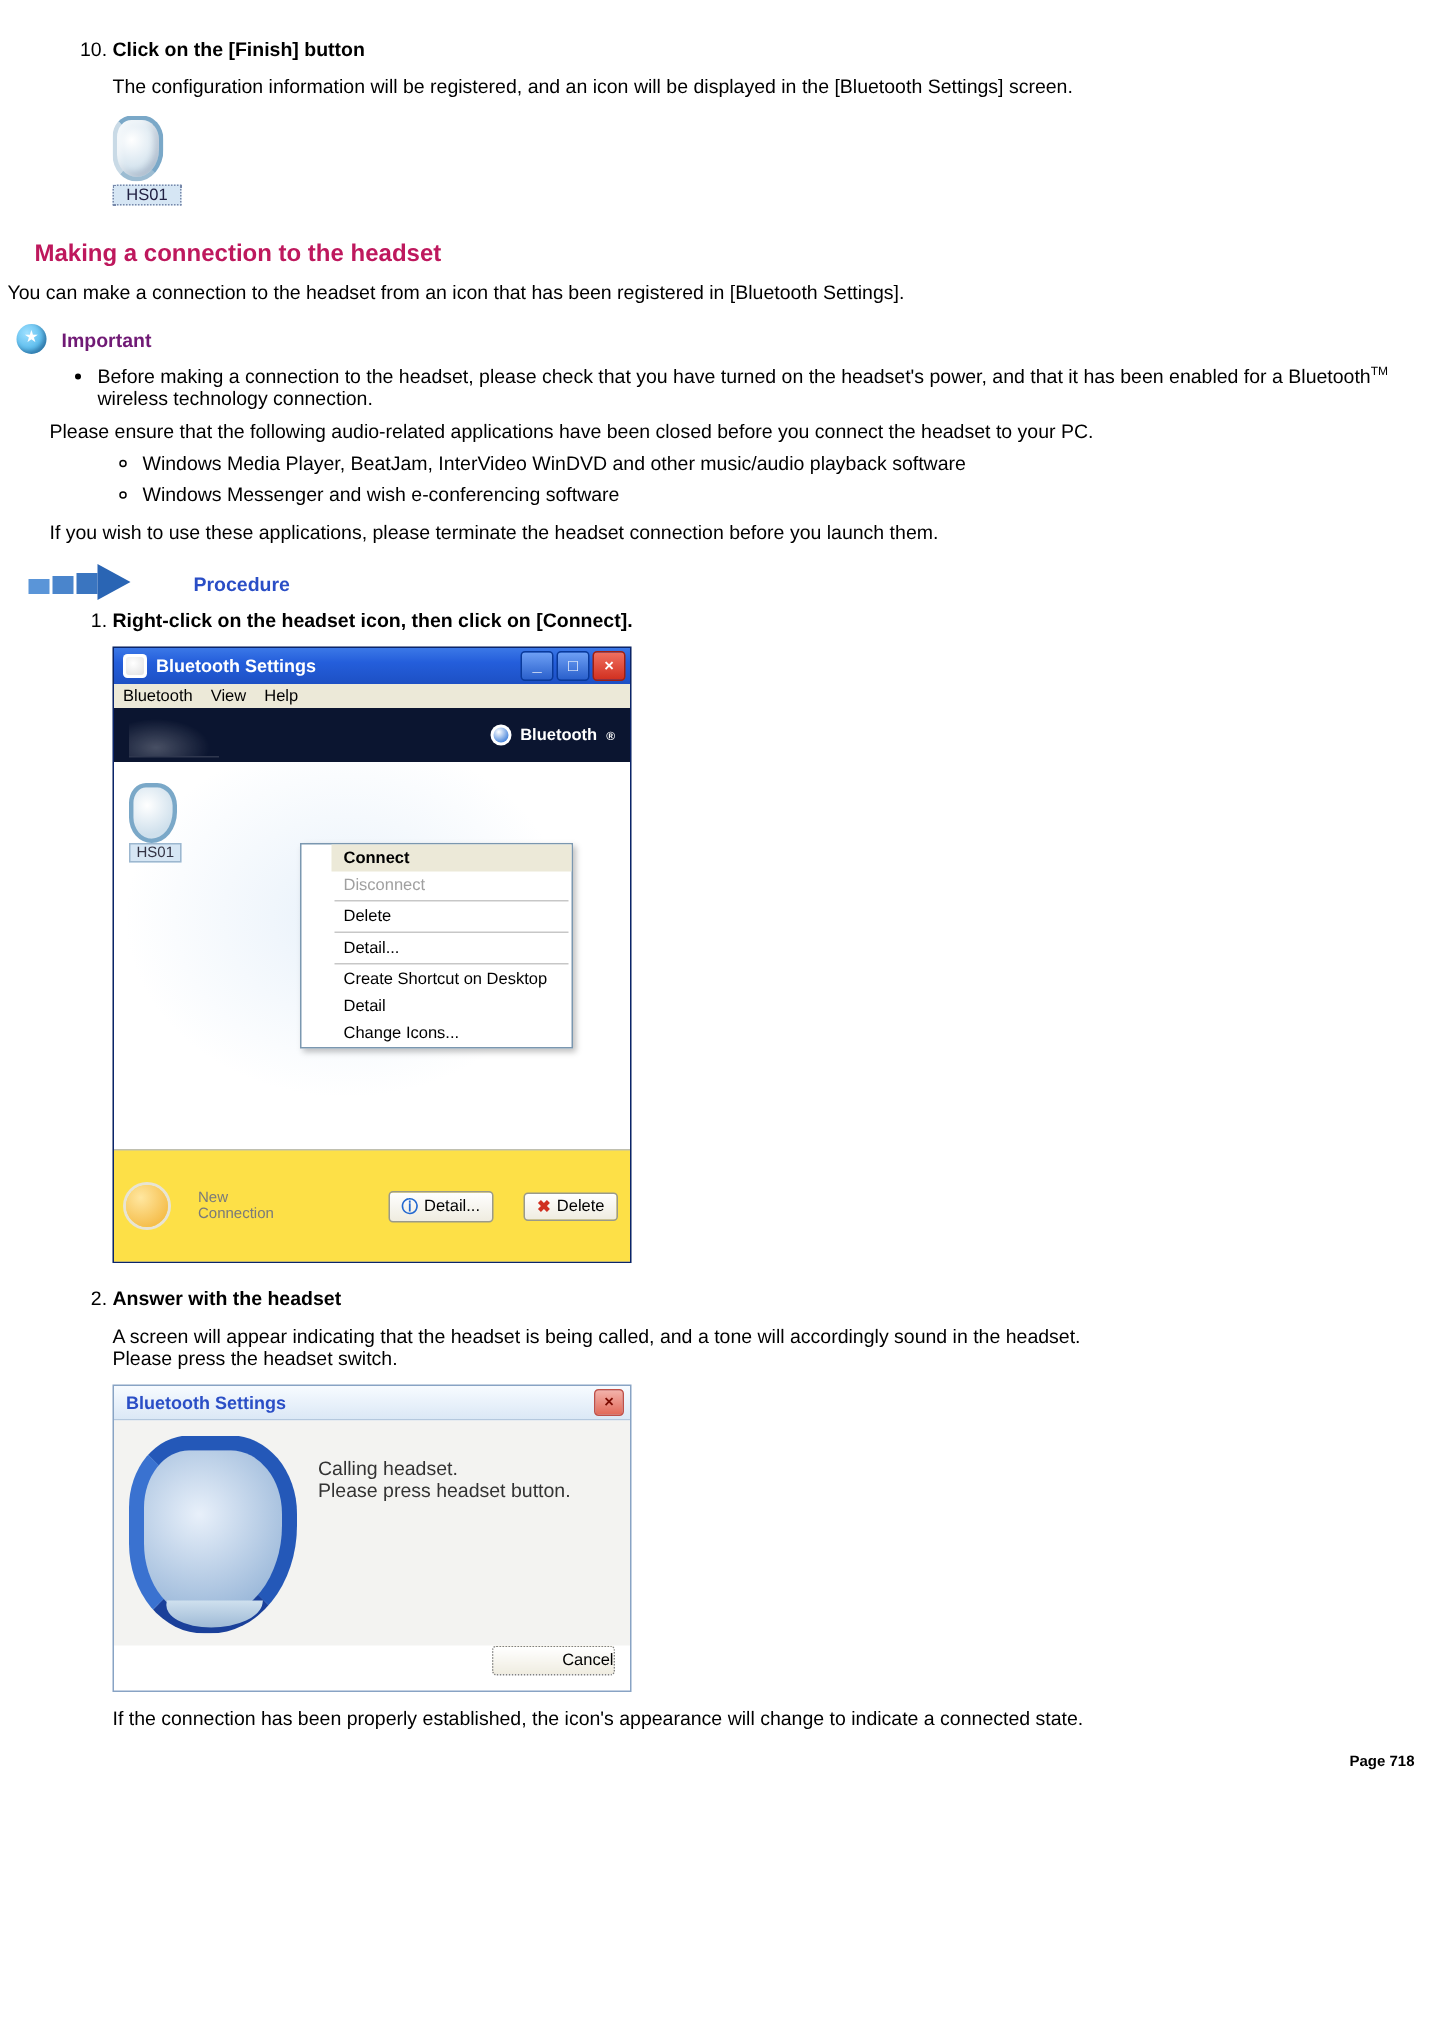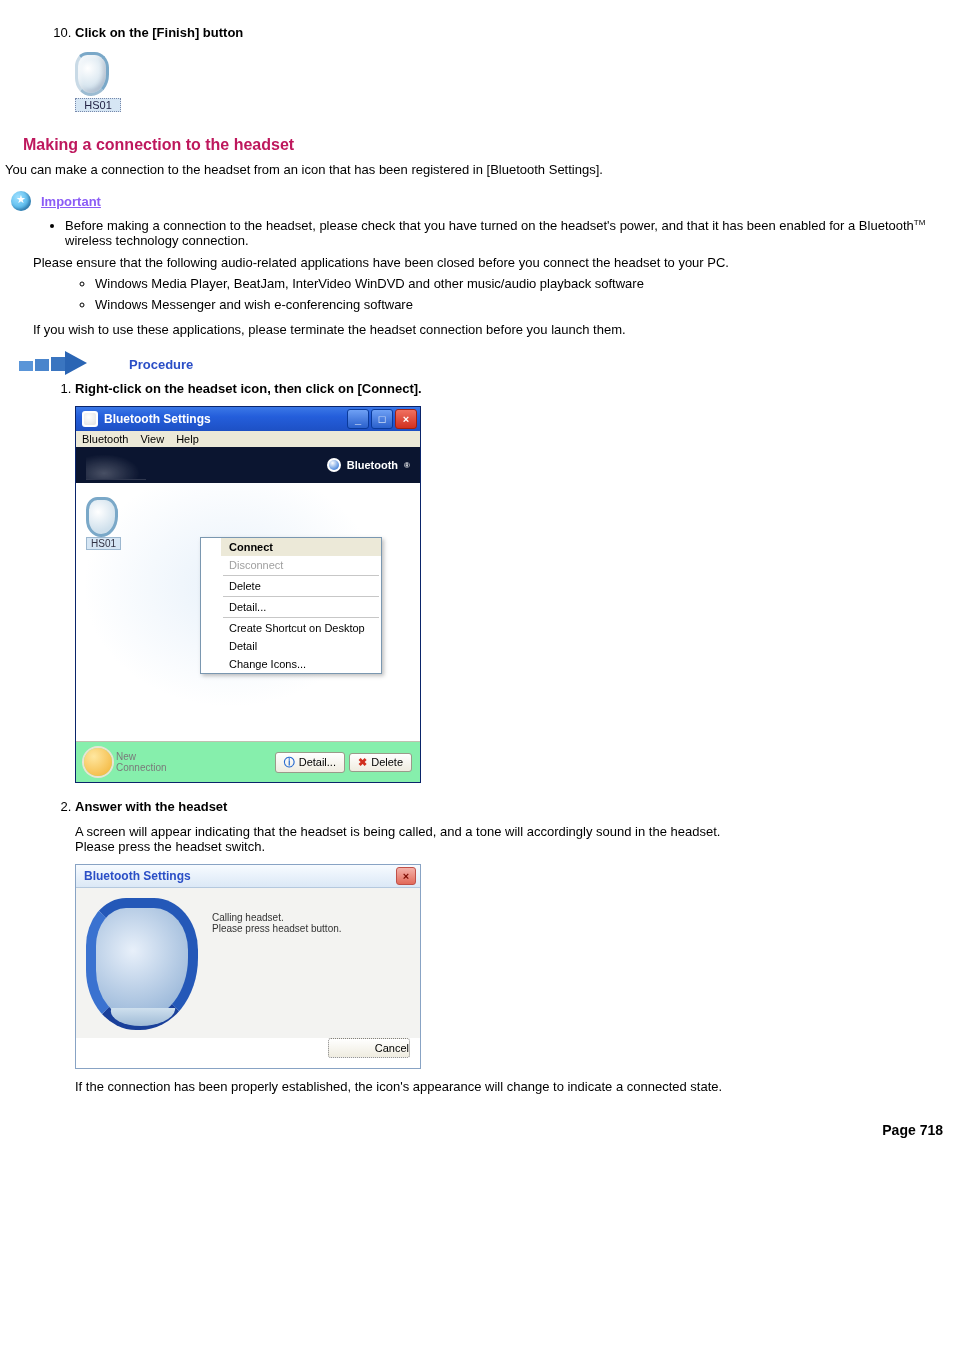--- a/index.html
+++ b/index.html
@@ -46,21 +46,21 @@
   .star-bullet {
     width: 20px; height: 20px; border-radius: 50%;
     background: radial-gradient(circle at 35% 30%, #9fe0ff, #2aa2e0);
     position: relative;
     box-shadow: inset -2px -2px 3px rgba(0,0,40,.3);
   }
   .star-bullet::after {
     content: "★"; color: #fff; font-size: 11px;
     position: absolute; top: 2px; left: 5px;
   }
-  .important-label { color: #8b5cf6; font-weight: bold; text-decoration: underline; }
+  .important-label { color: #701a75; font-weight: bold; }
   ul.bullets { list-style: disc; padding-left: 60px; margin: 7px 0; }
   ul.bullets li { margin: 4px 0; }
   .sub-p { margin: 6px 0 4px 28px; }
   ul.circles { list-style: circle; padding-left: 90px; margin: 4px 0; }
   ul.circles li { margin: 6px 0; }
   .note-p { margin: 10px 0 16px 28px; }
   .proc-row { display: flex; align-items: center; gap: 0; margin: 8px 0 6px 14px; }
   .proc-arrow {
     width: 80px; height: 22px; position: relative;
   }
@@ -120,22 +120,22 @@
   .hs01-client .lbl { background:#d6e6f4;border:1px solid #9cb7cf;color:#334;font-size:10px;padding:0 4px;}
   .ctx {
     position:absolute; left:124px; top:54px; width:160px;
     background:#fff;border:1px solid #7a97b0; box-shadow:2px 2px 4px rgba(0,0,0,.25);padding-left:20px;
   }
   .ctx .row { padding:3px 8px; color:#000; }
   .ctx .row.sel { background:#ece9d8; font-weight:bold; }
   .ctx .row.dis { color:#a0a0a0; }
   .ctx .sep { height:1px; background:#c7c7c7; margin:1px 2px; }
   .bottombar {
-    background:#86efac; border-top:1px solid #c0c0b0;
-    padding:6px 8px; display:flex; align-items:center; gap:4px;
+    background:#fde047; border-top:1px solid #c0c0b0;
+    padding:23px 8px; display:flex; align-items:center; gap:20px;
   }
   .bottombar .orb{width:28px;height:28px;border-radius:50%;background:radial-gradient(circle at 35% 30%,#ffe7a0,#f2b030);box-shadow:0 0 0 2px #e8e4d4;}
   .bottombar .new { color:#7a7a7a; font-size:10px; line-height:11px; }
   .spacer{flex:1;}
   .btn {
     border:1px solid #9a9a8a; background:linear-gradient(#fff,#efece0);
     padding:2px 8px; border-radius:3px; display:flex;align-items:center;gap:4px;font-size:11px;
   }
   .btn.detail .i{color:#2268d0;font-weight:bold;}
   .btn.del .x{color:#d03020;font-weight:bold;}
@@ -161,38 +161,39 @@
     border:10px solid #2458b8; border-left-color:#3a72d0;border-bottom-color:#1a409a;
     background: radial-gradient(circle at 40% 38%, #e8f0fa, #98b6d8 80%);
     position:relative;
   }
   .dlg .earbig::after{
     content:""; position:absolute; left:14px; bottom:-6px; width:64px;height:18px;
     border-bottom-left-radius:40px 20px;border-bottom-right-radius:40px 20px;
     background:linear-gradient(#cfe0ee,#9ebad6);
     transform:skewX(-8deg);
   }
-  .dlg .msg { color:#333; font-size:10px; padding-top:14px; }
+  .dlg .msg { color:#333; font-size:13px; padding-top:14px; }
   .dlg .btn-cancel {
     margin: 0 10px 10px auto; width:80px; text-align:right;
     border:1px dotted #808080; background:linear-gradient(#fff,#efece0);
     padding:3px 0; border-radius:3px; font-size:11px;
   }
 
   .footer {
-    text-align:right; font-size:14px; font-weight:bold; margin-top:28px; padding-right:6px;
+    text-align:right; font-size:10px; font-weight:bold; margin-top:16px; padding-right:6px;
   }
   sup.tm { font-size: 8px; }
 </style>
 </head>
 <body>
 
 <ol class="main-ol" start="10">
   <li>
     <div class="step-title">Click on the [Finish] button</div>
+    <div class="step-body">The configuration information will be registered, and an icon will be displayed in the [Bluetooth Settings] screen.</div>
     <div class="hs01-fig">
       <div class="hs01-ear"></div>
       <div class="hs01-lbl">HS01</div>
     </div>
   </li>
 </ol>
 
 <h2 class="section">Making a connection to the headset</h2>
 <p class="body-p">You can make a connection to the headset from an icon that has been registered in [Bluetooth Settings].</p>
 

